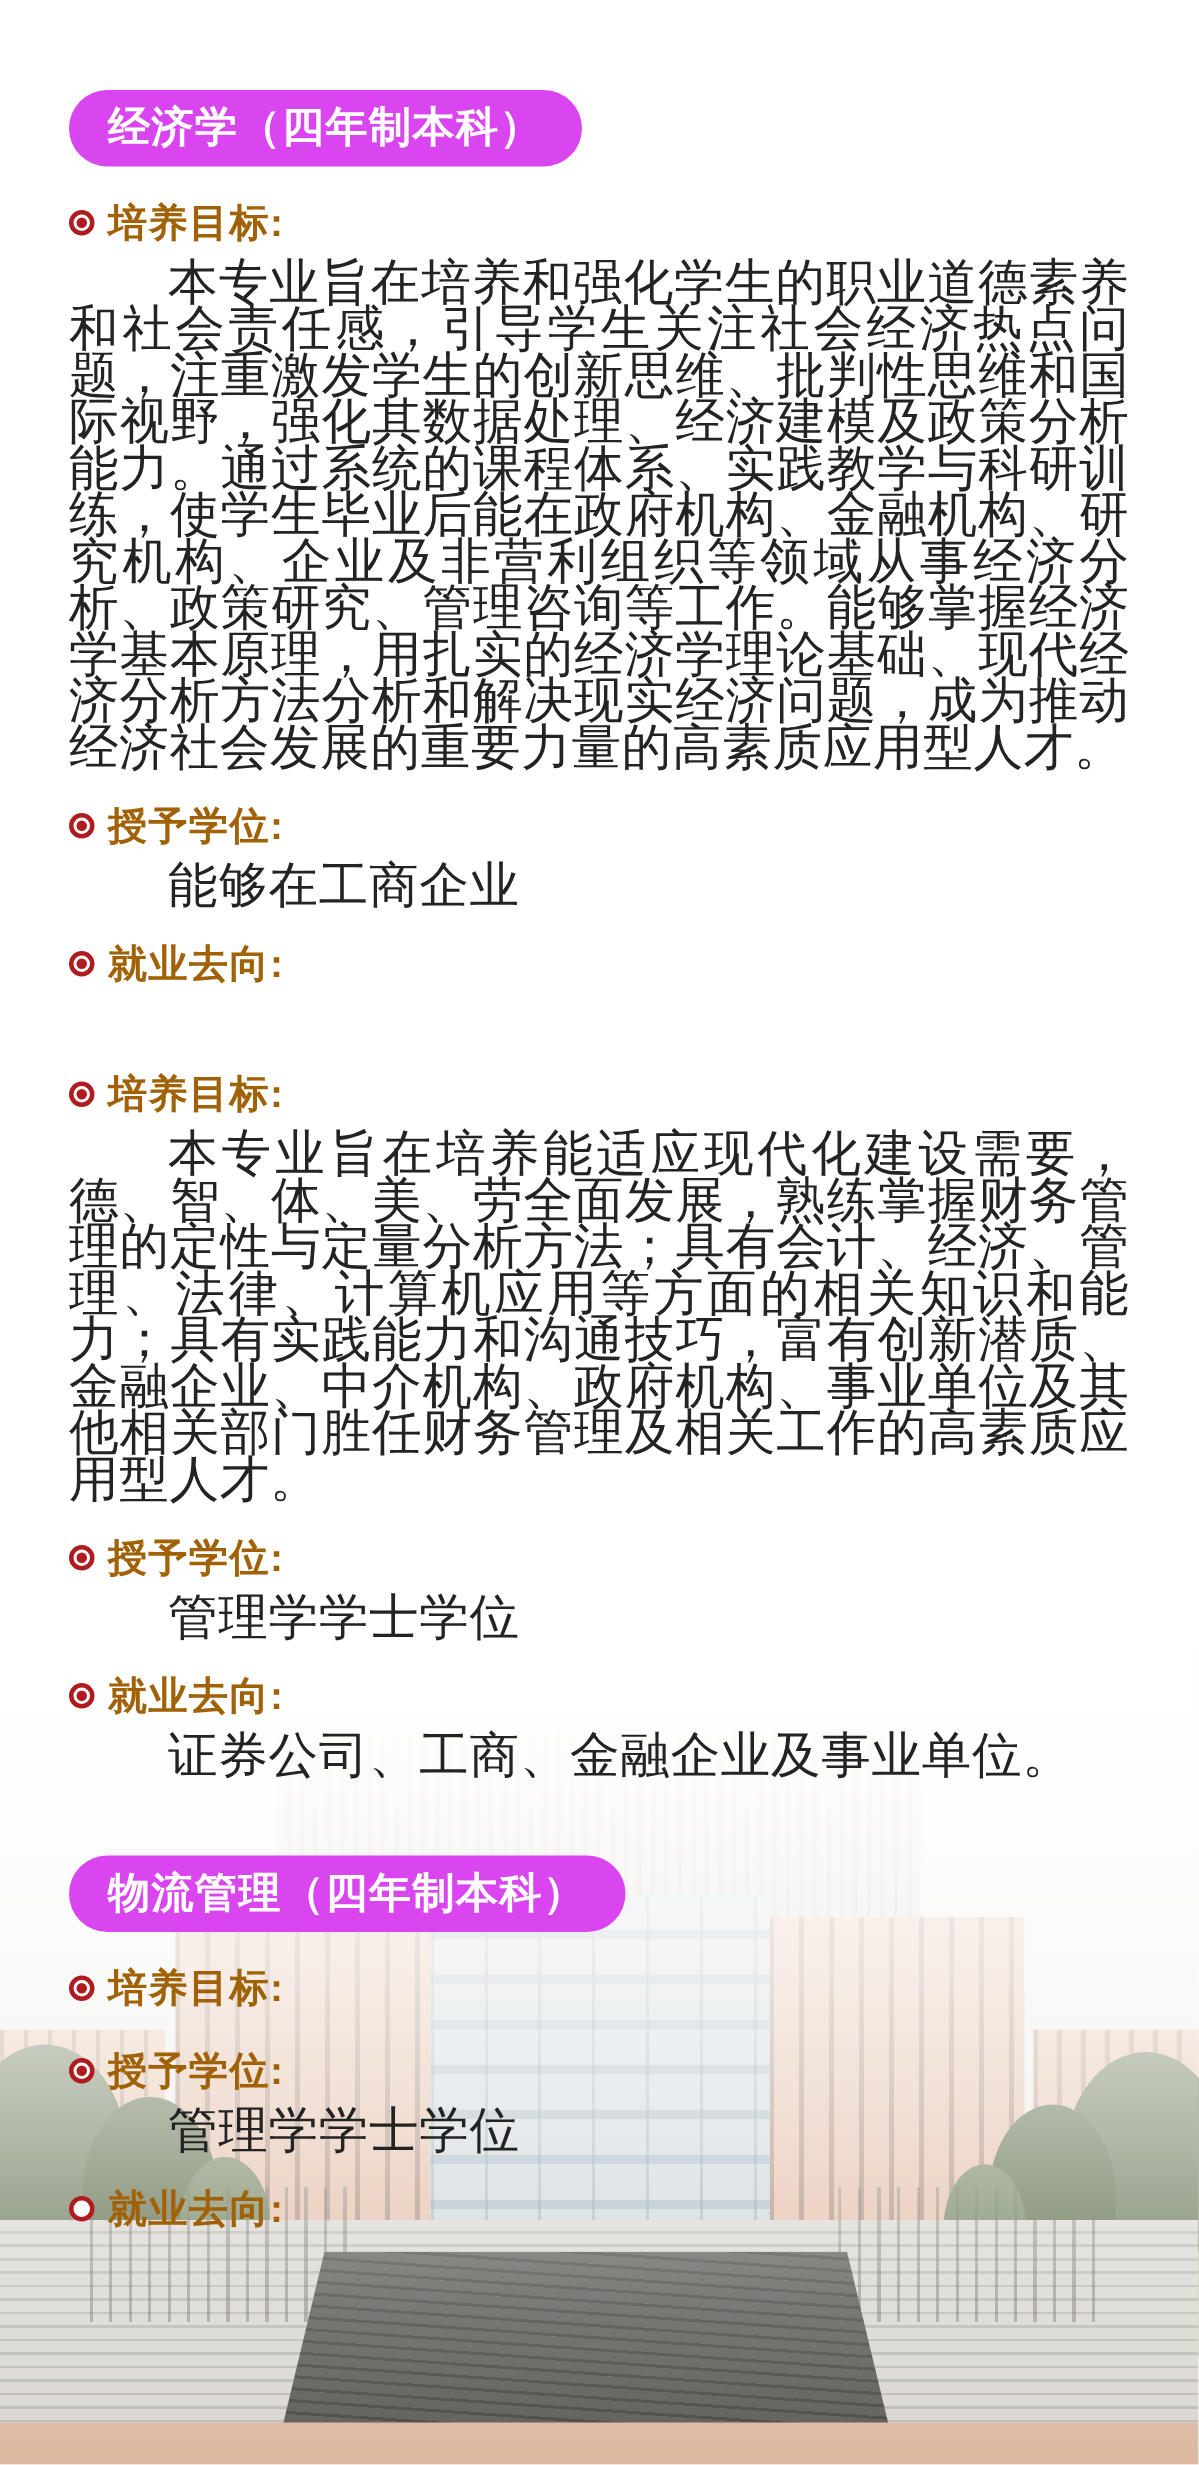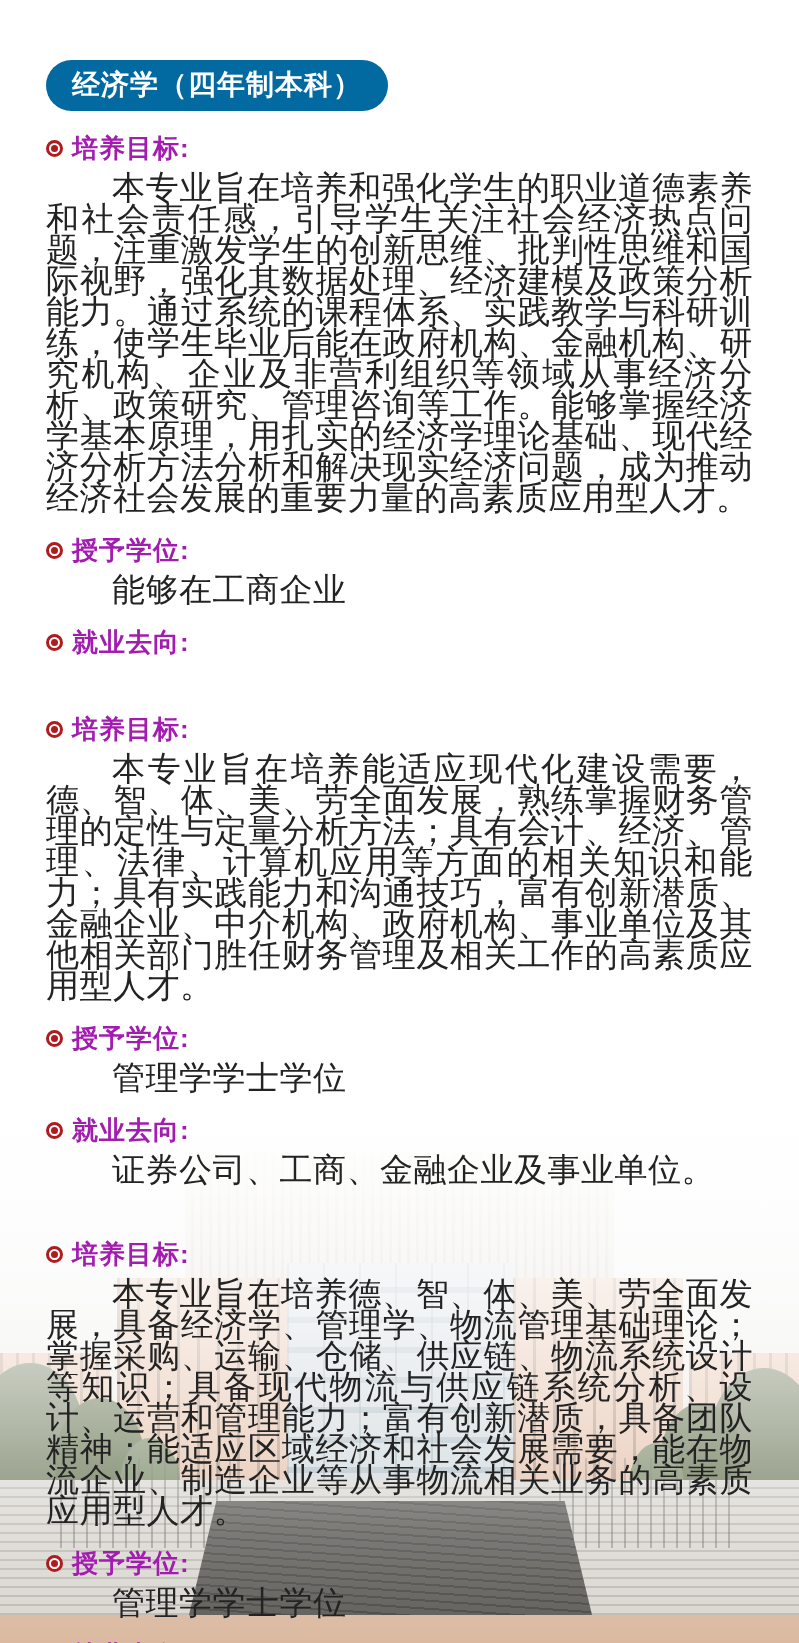--- a/index.html
+++ b/index.html
@@ -8,39 +8,39 @@
     background:#ffffff;
     font-family:"Liberation Sans","DejaVu Sans",sans-serif;
     color:#1f1f1f;
   }
   
   .content{position:relative;z-index:2;padding:0 46px;}
   .major{margin-top:52px;}
   .major:first-child{margin-top:0;padding-top:60px;}
   .pill{
     display:inline-block;
-    background:#0369a1;
+    background:#d946ef;
     color:#ffffff;
     font-weight:bold;
     font-size:28px;
     line-height:1;
     padding:11px 26px 12px 26px;
     border-radius:32px;
     letter-spacing:1px;
   }
   .block{margin-top:20px;}
   .label-row{display:flex;align-items:center;gap:9px;margin:18px 0 6px 0;}
   .bullet{
     width:11px;height:11px;flex:0 0 auto;
     border:3px solid #b01b20;border-radius:50%;
     display:flex;align-items:center;justify-content:center;
     background:#ffffff;
   }
   .bullet-core{width:7px;height:7px;border-radius:50%;background:#b01b20;}
-  .label{font-size:26px;font-weight:bold;color:#a21caf;letter-spacing:1px;}
+  .label{font-size:26px;font-weight:bold;color:#a16207;letter-spacing:1px;}
   .body{
     margin:4px 0 0 0;
     font-size:33px;line-height:31px;
     text-indent:2em;
     letter-spacing:0.5px;
     text-align:justify;
     color:#232323;
   }
   
   .photo{position:absolute;left:0;right:0;bottom:0;height:545px;overflow:hidden;z-index:0;}
@@ -201,28 +201,30 @@
         <span class="bullet">
             <span class="bullet-core"></span>
           </span>
         <span class="label">就业去向:</span>
       </div>
       <p class="body">证券公司、工商、金融企业及事业单位。</p>
     </div>
   </section>
 
   <section class="major">
+    <div class="pill">
+      <span>物流管理（四年制本科）</span>
+    </div>
     <div class="block">
       <div class="label-row">
         <span class="bullet">
             <span class="bullet-core"></span>
           </span>
         <span class="label">培养目标:</span>
       </div>
-      <p class="body">本专业旨在培养德、智、体、美、劳全面发展，具备经济学、管理学、物流管理基础理论；掌握采购、运输、仓储、供应链、物流系统设计等知识；具备现代物流与供应链系统分析、设计、运营和管理能力；富有创新潜质，具备团队精神；能适应区域经济和社会发展需要，能在物流企业、制造企业等从事物流相关业务的高素质应用型人才。</p>
     </div>
     <div class="block">
       <div class="label-row">
         <span class="bullet">
             <span class="bullet-core"></span>
           </span>
         <span class="label">授予学位:</span>
       </div>
       <p class="body">管理学学士学位</p>
     </div>

